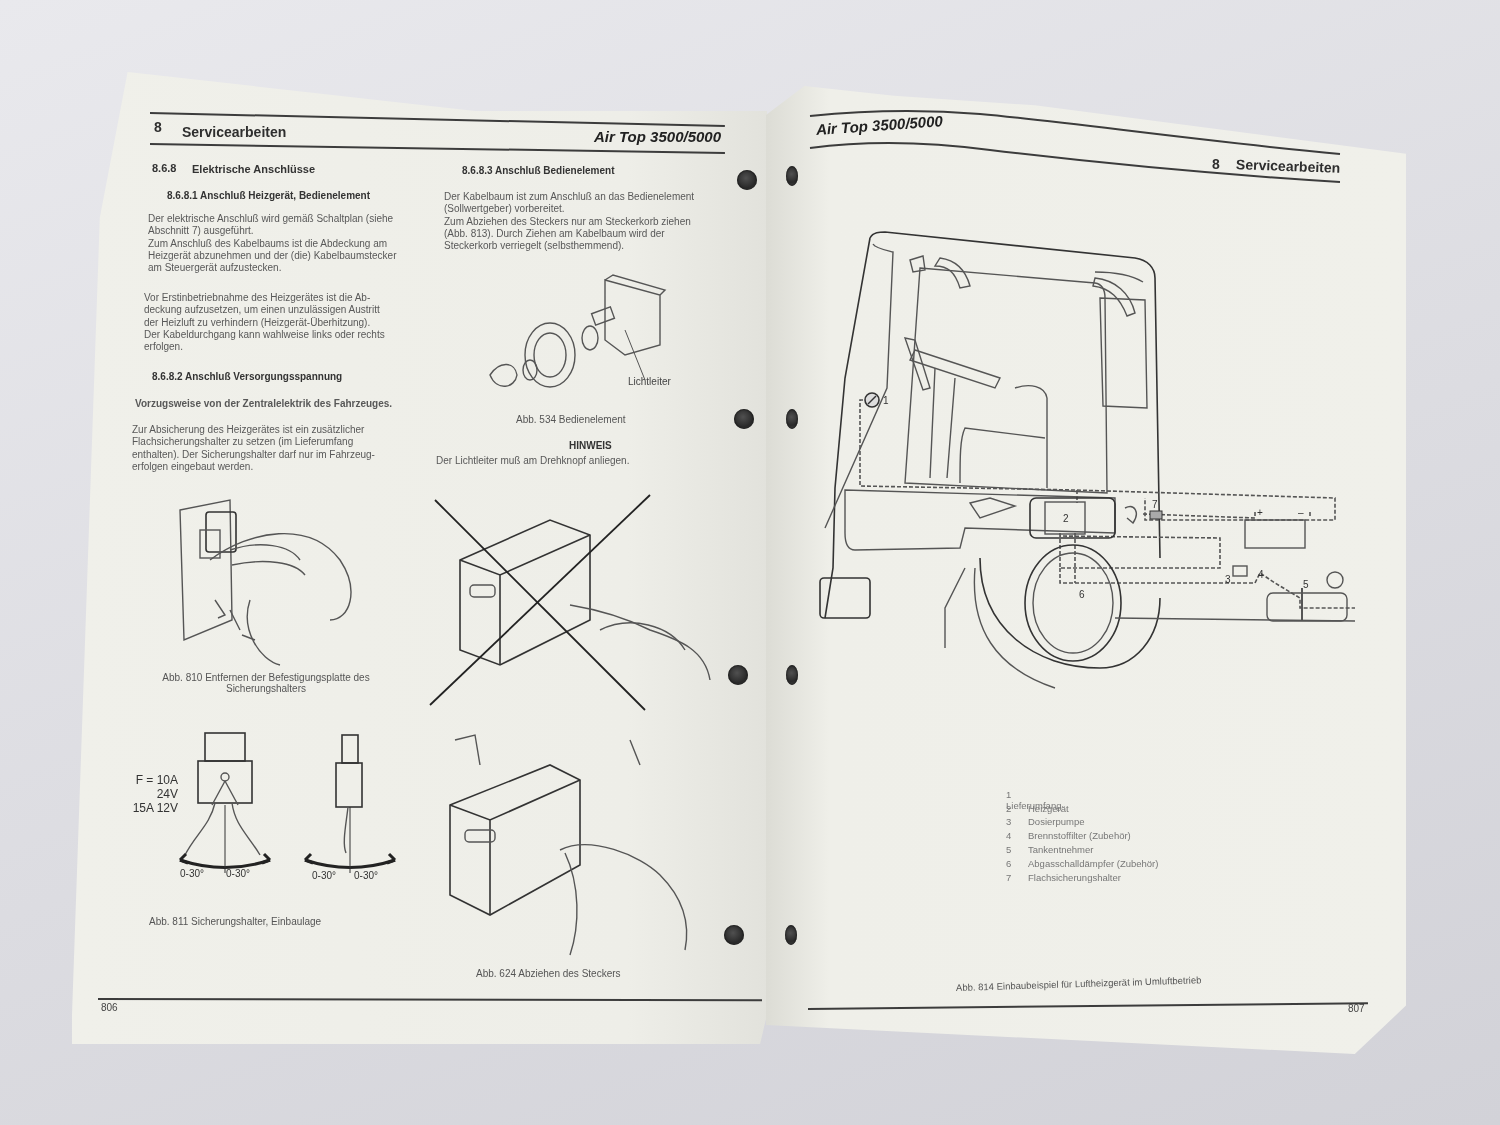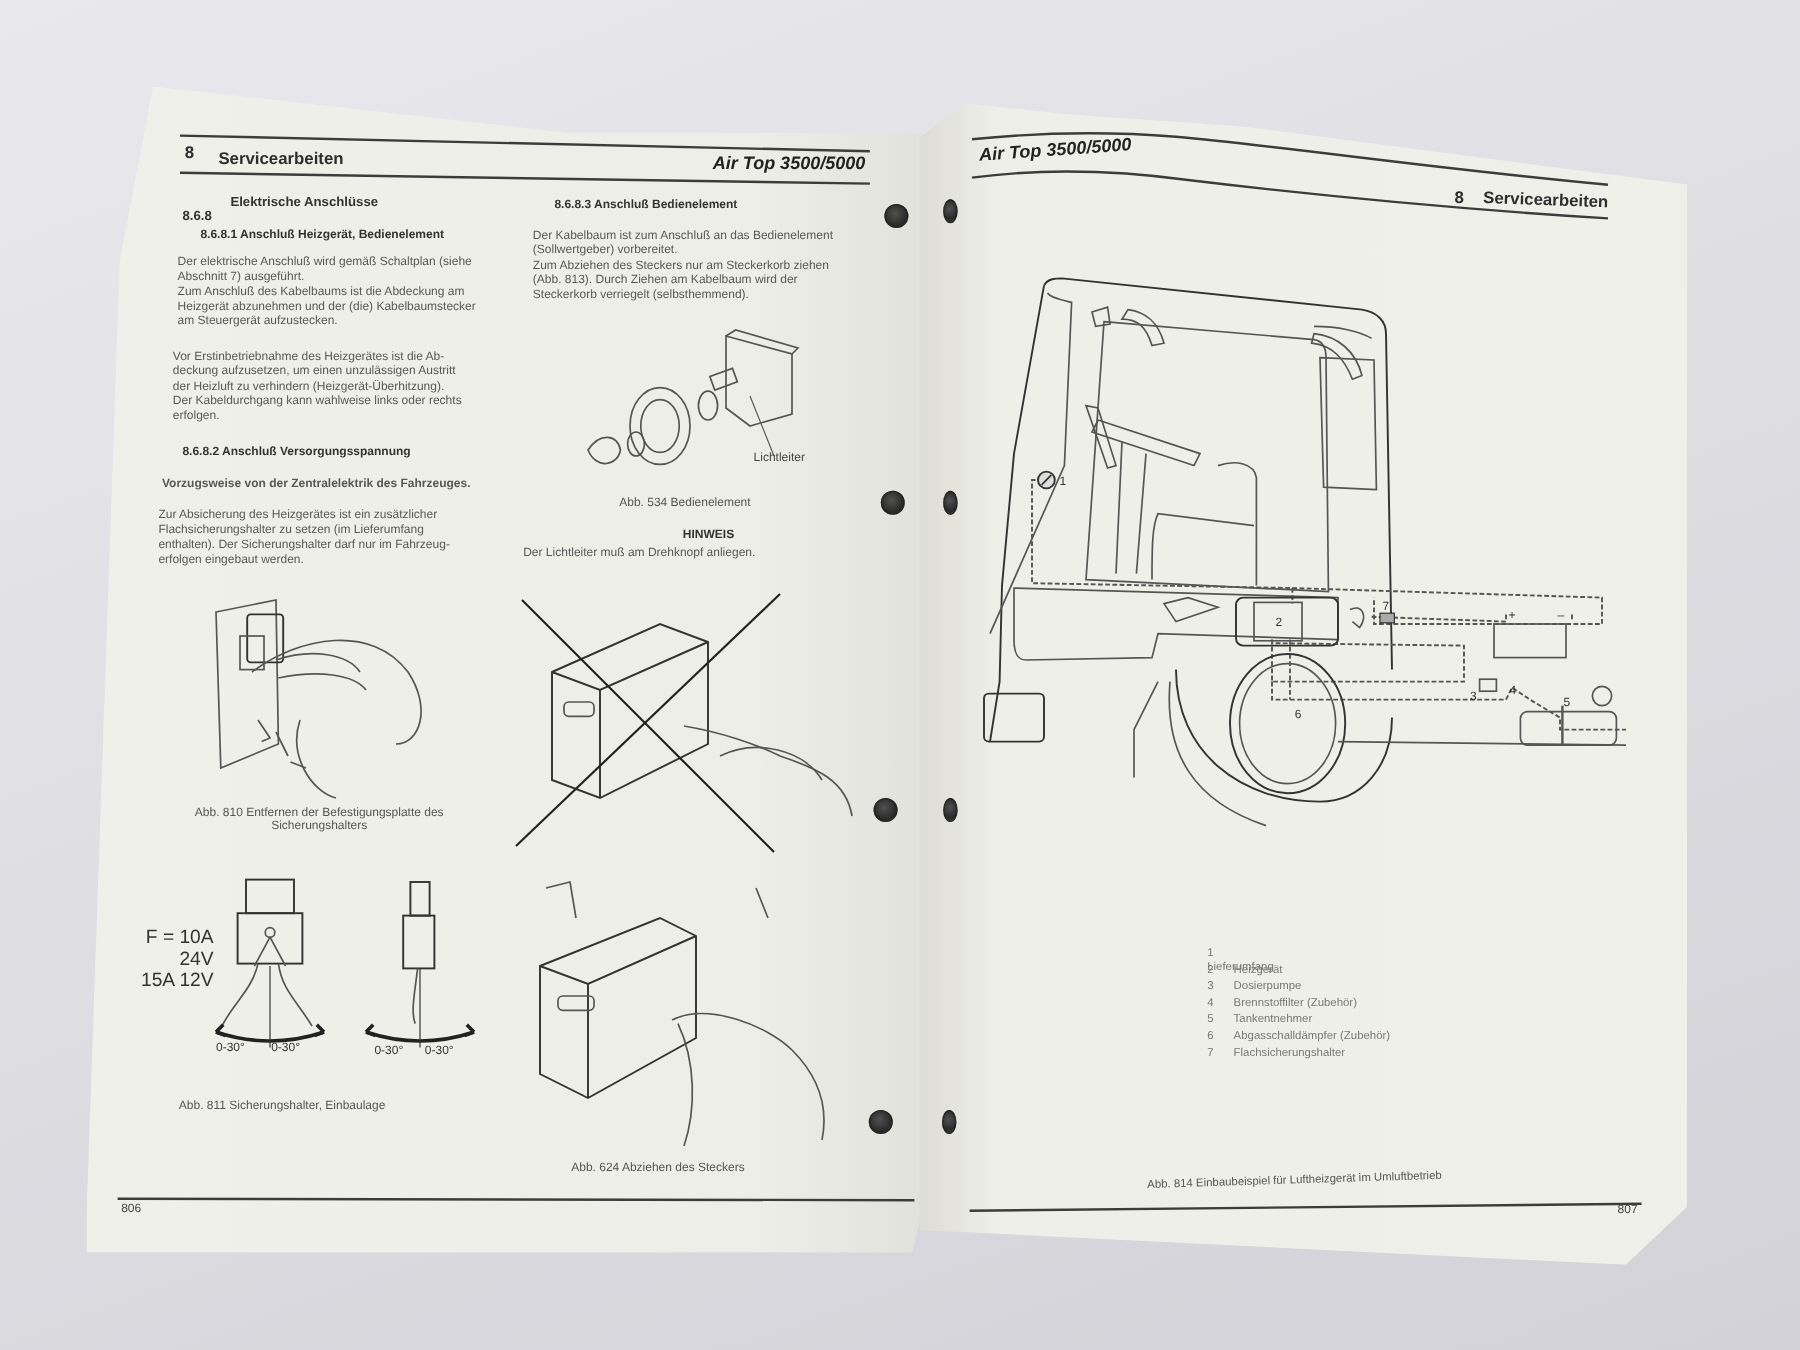--- a/index.html
+++ b/index.html
@@ -49,21 +49,21 @@
 <body>
 
 <div id="left-page" class="page"></div>
 
 <div class="rule" style="left:150px;top:112px;width:575px;transform:rotate(1.3deg);"></div>
 <div class="rule" style="left:150px;top:143px;width:575px;transform:rotate(0.9deg);"></div>
 <span class="hdr-num" style="left:154px;top:119px;">8</span>
 <span class="hdr-title" style="left:182px;top:124px;">Servicearbeiten</span>
 <span class="hdr-product" style="left:594px;top:128px;">Air Top 3500/5000</span>
 
-<span class="h2" style="left:152px;top:174px;">8.6.8</span>
+<span class="h2" style="left:152px;top:162px;">8.6.8</span>
 <span class="h2" style="left:192px;top:163px;">Elektrische Anschlüsse</span>
 
 <span class="h3" style="left:151px;top:190px;">8.6.8.1 Anschluß Heizgerät, Bedienelement</span>
 
 <div class="body" style="left:148px;top:213px;">
   <div>Der elektrische Anschluß wird gemäß Schaltplan (siehe</div>
   <div>Abschnitt 7) ausgeführt.</div>
   <div>Zum Anschluß des Kabelbaums ist die Abdeckung am</div>
   <div>Heizgerät abzunehmen und der (die) Kabelbaumstecker</div>
   <div>am Steuergerät aufzustecken.</div>
@@ -96,21 +96,21 @@
   <path class="d" d="M60,60 C90,50 120,55 130,70"></path>
   <path class="d" d="M62,75 C95,68 125,72 135,85"></path>
   <path class="d" d="M80,110 C70,140 90,170 110,175"></path>
   <path class="d" d="M45,110 L55,125 L48,128 M60,120 L70,140 M72,145 L85,150"></path>
 </svg>
 <div class="caption" style="left:145px;top:672px;text-align:center;width:242px;">
   <div>Abb. 810  Entfernen der Befestigungsplatte des</div>
   <div>Sicherungshalters</div>
 </div>
 
-<div class="caption" style="left:112px;top:773px;font-size:16px;color:#333;text-align:right;width:66px;">
+<div class="caption" style="left:112px;top:773px;font-size:12px;color:#333;text-align:right;width:66px;">
   <div>F = 10A 24V</div>
   <div>15A 12V</div>
 </div>
 <svg style="left:170px;top:725px;" width="240" height="150" viewBox="0 0 240 150">
 
   <rect class="dk" x="35" y="8" width="40" height="28"></rect>
   <rect class="dk" x="28" y="36" width="54" height="42"></rect>
   <circle class="d" cx="55" cy="52" r="4"></circle>
   <path class="d" d="M55,56 L42,80 M55,56 L68,80"></path>
   <path class="d" d="M45,78 C40,100 25,110 15,130 M62,78 C65,100 78,110 90,130"></path>

